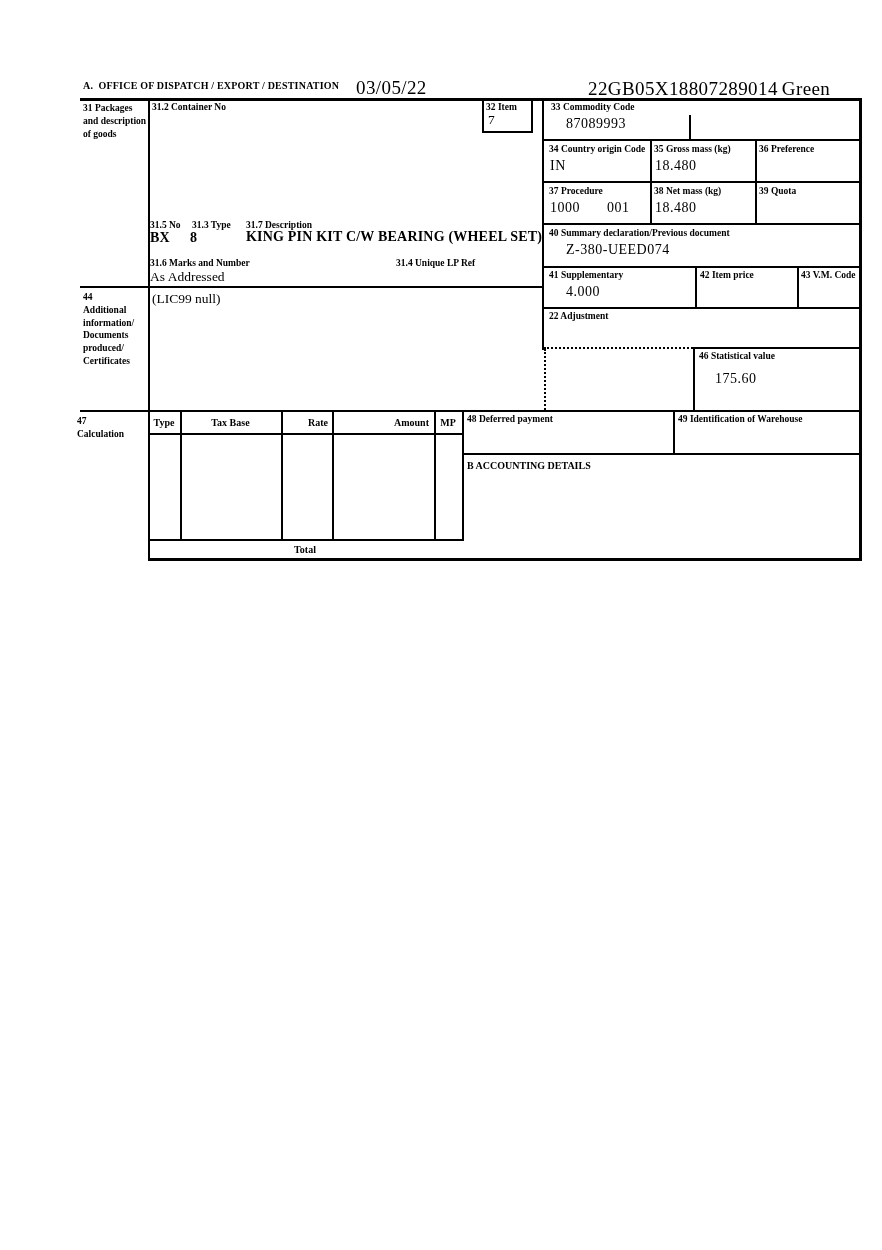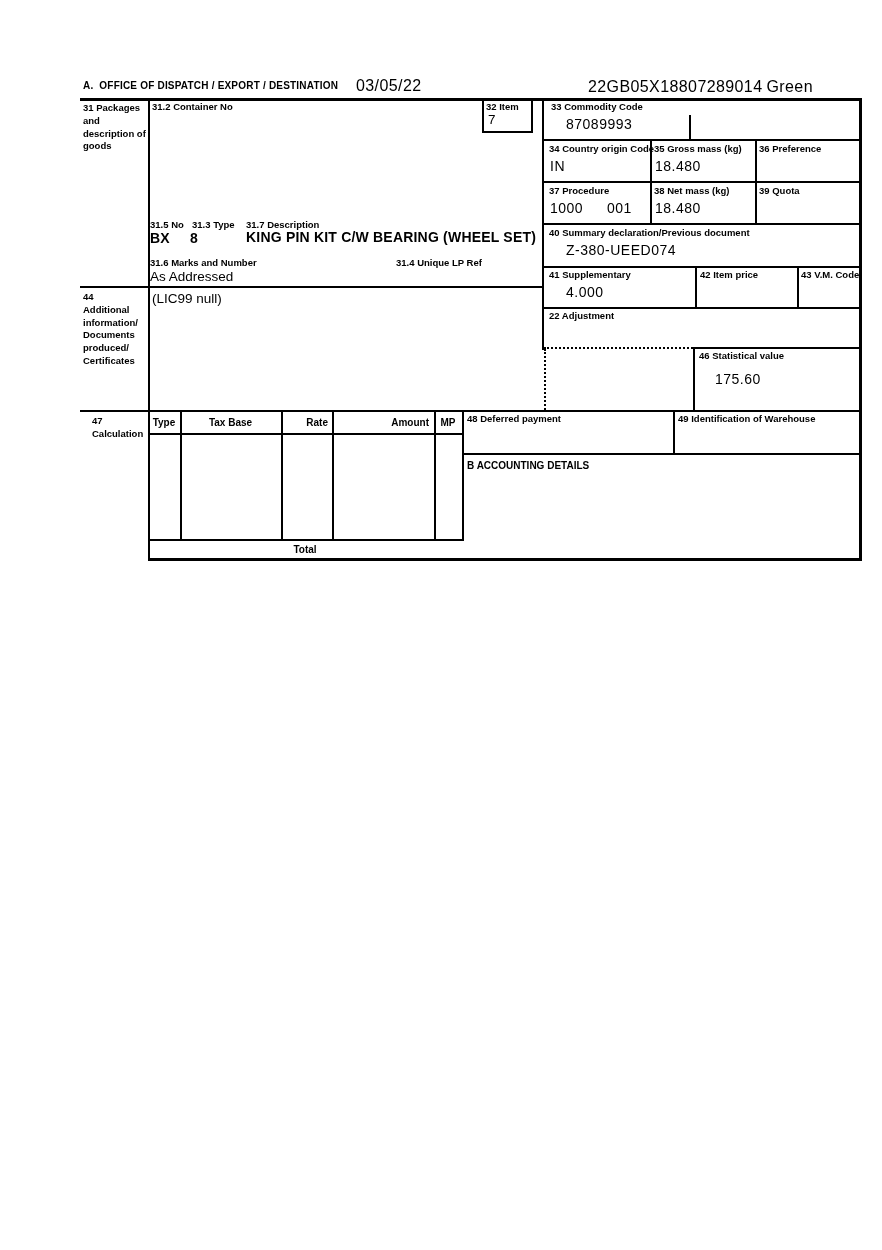--- a/index.html
+++ b/index.html
@@ -1,34 +1,34 @@
 <!DOCTYPE html>
 <html><head>
 <meta charset="utf-8">
 <style>
   html,body{margin:0;padding:0;background:#fff}
   .sheet{position:relative;width:882px;height:1250px;background:#fff;overflow:hidden;
-         font-family:Liberation Sans, sans-serif;color:#000}
+         font-family:Liberation Serif, serif;color:#000}
   
   .ln{position:absolute;background:#000}
   
   .dh{position:absolute;border-top:2px dotted #000}
   .dv{position:absolute;border-left:2px dotted #000}
   
   .lb{position:absolute;font-size:9.5px;font-weight:bold;white-space:pre;line-height:1.15}
   
   .lbw{position:absolute;font-size:9.5px;font-weight:bold;line-height:1.35}
   .lbw .num{display:block}
   
   .val{position:absolute;font-size:14px;white-space:pre;letter-spacing:.5px}
   .valb{position:absolute;font-size:14px;font-weight:bold;white-space:pre;letter-spacing:.2px}
   .vals{position:absolute;font-size:13.5px;white-space:pre}
   
   .hdrA{position:absolute;font-size:10px;font-weight:bold;white-space:pre;letter-spacing:.2px}
-  .big{position:absolute;font-size:16px;white-space:pre;letter-spacing:.4px}
+  .big{position:absolute;font-size:19px;white-space:pre;letter-spacing:.4px}
   
   .th{position:absolute;font-size:10px;font-weight:bold;line-height:16px}
   .tc{text-align:center}.tr{text-align:right}
 </style>
 </head>
 <body>
 
 <div class="sheet">
 
   <div class="hdrA" style="left:83px;top:80px">A.  OFFICE OF DISPATCH / EXPORT / DESTINATION</div>
@@ -124,21 +124,21 @@
 
   <div class="lb" style="left:699px;top:351px">46 Statistical value</div>
   <div class="val" style="left:715px;top:371px">175.60</div>
 
   <div class="lbw" style="left:83px;top:291px;width:66px">
     <span class="num">44</span>
     <span>Additional information/ Documents produced/ Certificates</span>
   </div>
   <div class="vals" style="left:152px;top:291px">(LIC99 null)</div>
 
-  <div class="lbw" style="left:92px;top:415px;width:64px">
+  <div class="lbw" style="left:77px;top:415px;width:64px">
     <span class="num">47</span>
     <span>Calculation</span>
   </div>
   <div class="th tc" style="left:150px;top:415px;width:28px">Type</div>
   <div class="th tc" style="left:182px;top:415px;width:97px">Tax Base</div>
   <div class="th tr" style="left:283px;top:415px;width:45px">Rate</div>
   <div class="th tr" style="left:334px;top:415px;width:95px">Amount</div>
   <div class="th tc" style="left:436px;top:415px;width:24px">MP</div>
   <div class="th tc" style="left:148px;top:542px;width:314px">Total</div>
 

